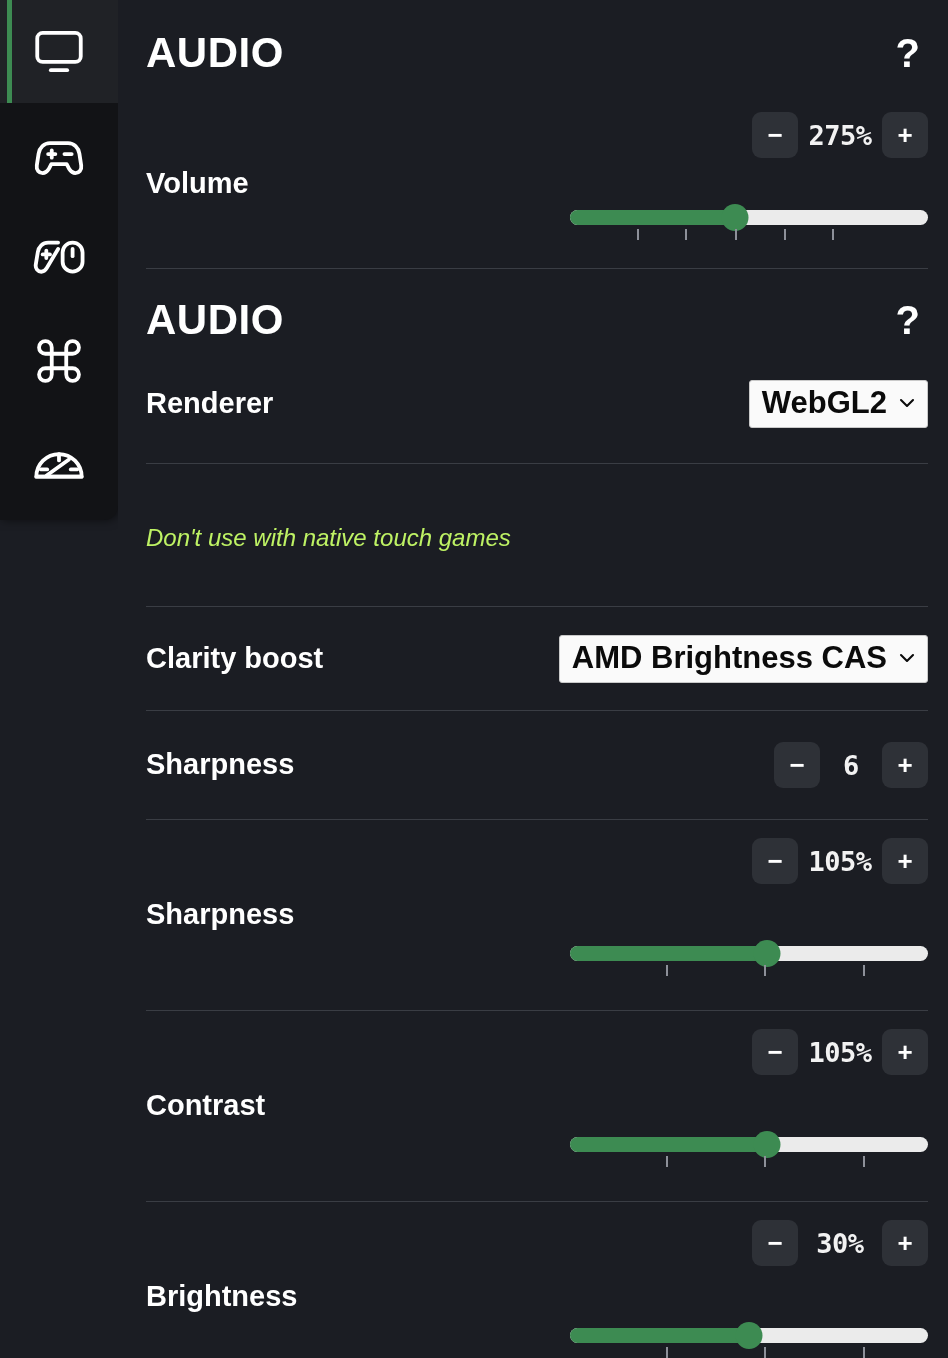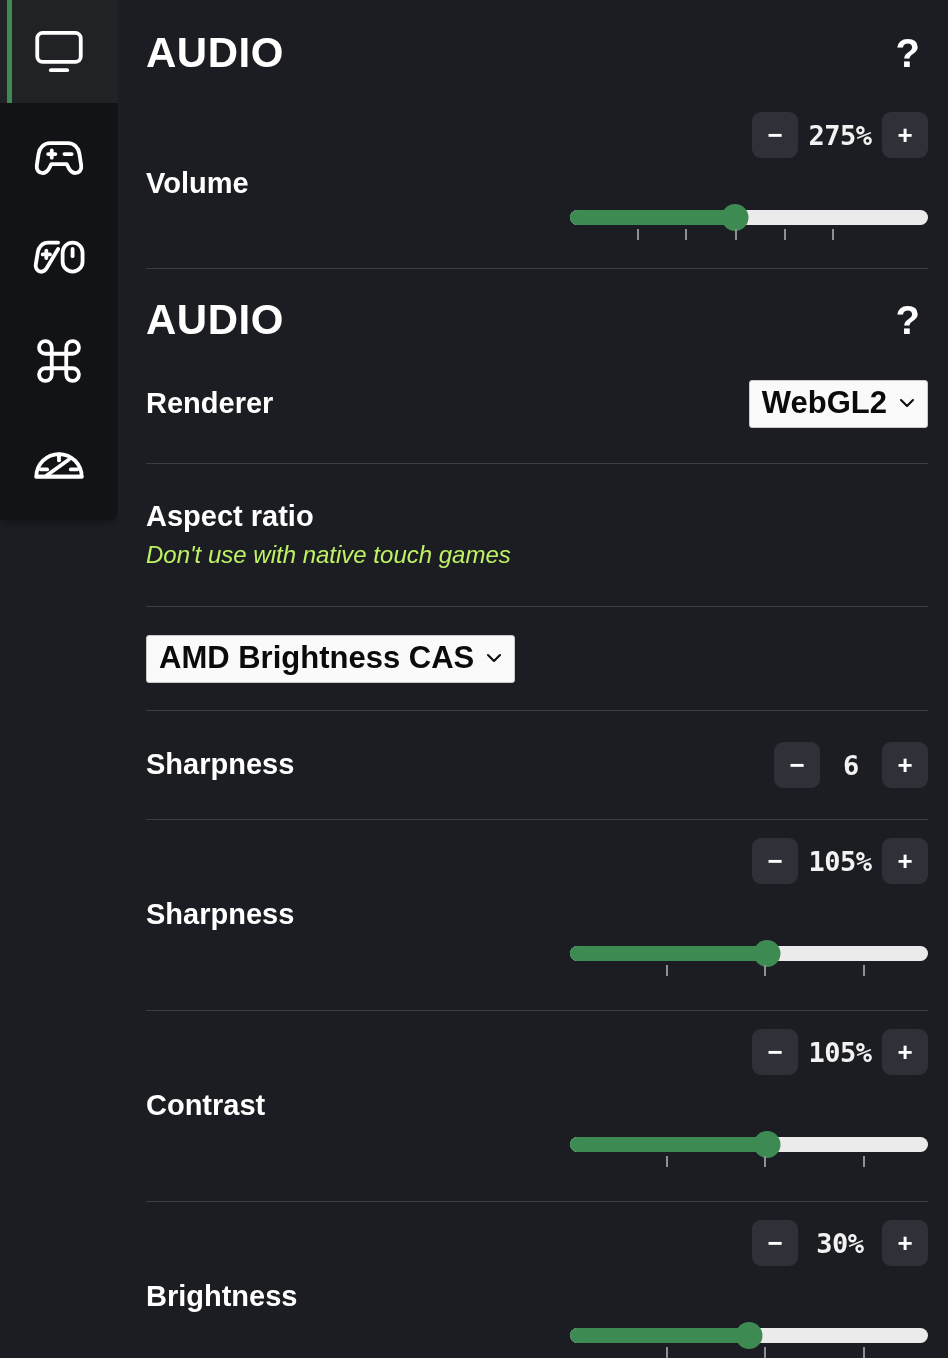--- a/index.html
+++ b/index.html
@@ -406,28 +406,30 @@
               <polyline points="4,7 10,13 16,7"></polyline>
             </svg>
         </span>
       </div>
     </div>
 
     <div class="divider" style="margin-top:20px;"></div>
 
     <div class="row select-row tall">
       <div class="row-label-block">
-        <span class="row-label">Aspect ratio</span>
         <span class="row-sublabel">Don't use with native touch games</span>
       </div>
     </div>
 
     <div class="divider"></div>
 
     <div class="row select-row" style="height:103px;">
+      <div class="row-label-block">
+        <span class="row-label">Clarity boost</span>
+      </div>
       <div class="select-box">
         <span>AMD Brightness CAS</span>
         <span class="chev">
           <svg viewBox="0 0 20 20" fill="none" stroke="#0b0b0b" stroke-width="2.1" stroke-linecap="round" stroke-linejoin="round">
               <polyline points="4,7 10,13 16,7"></polyline>
             </svg>
         </span>
       </div>
     </div>
 

